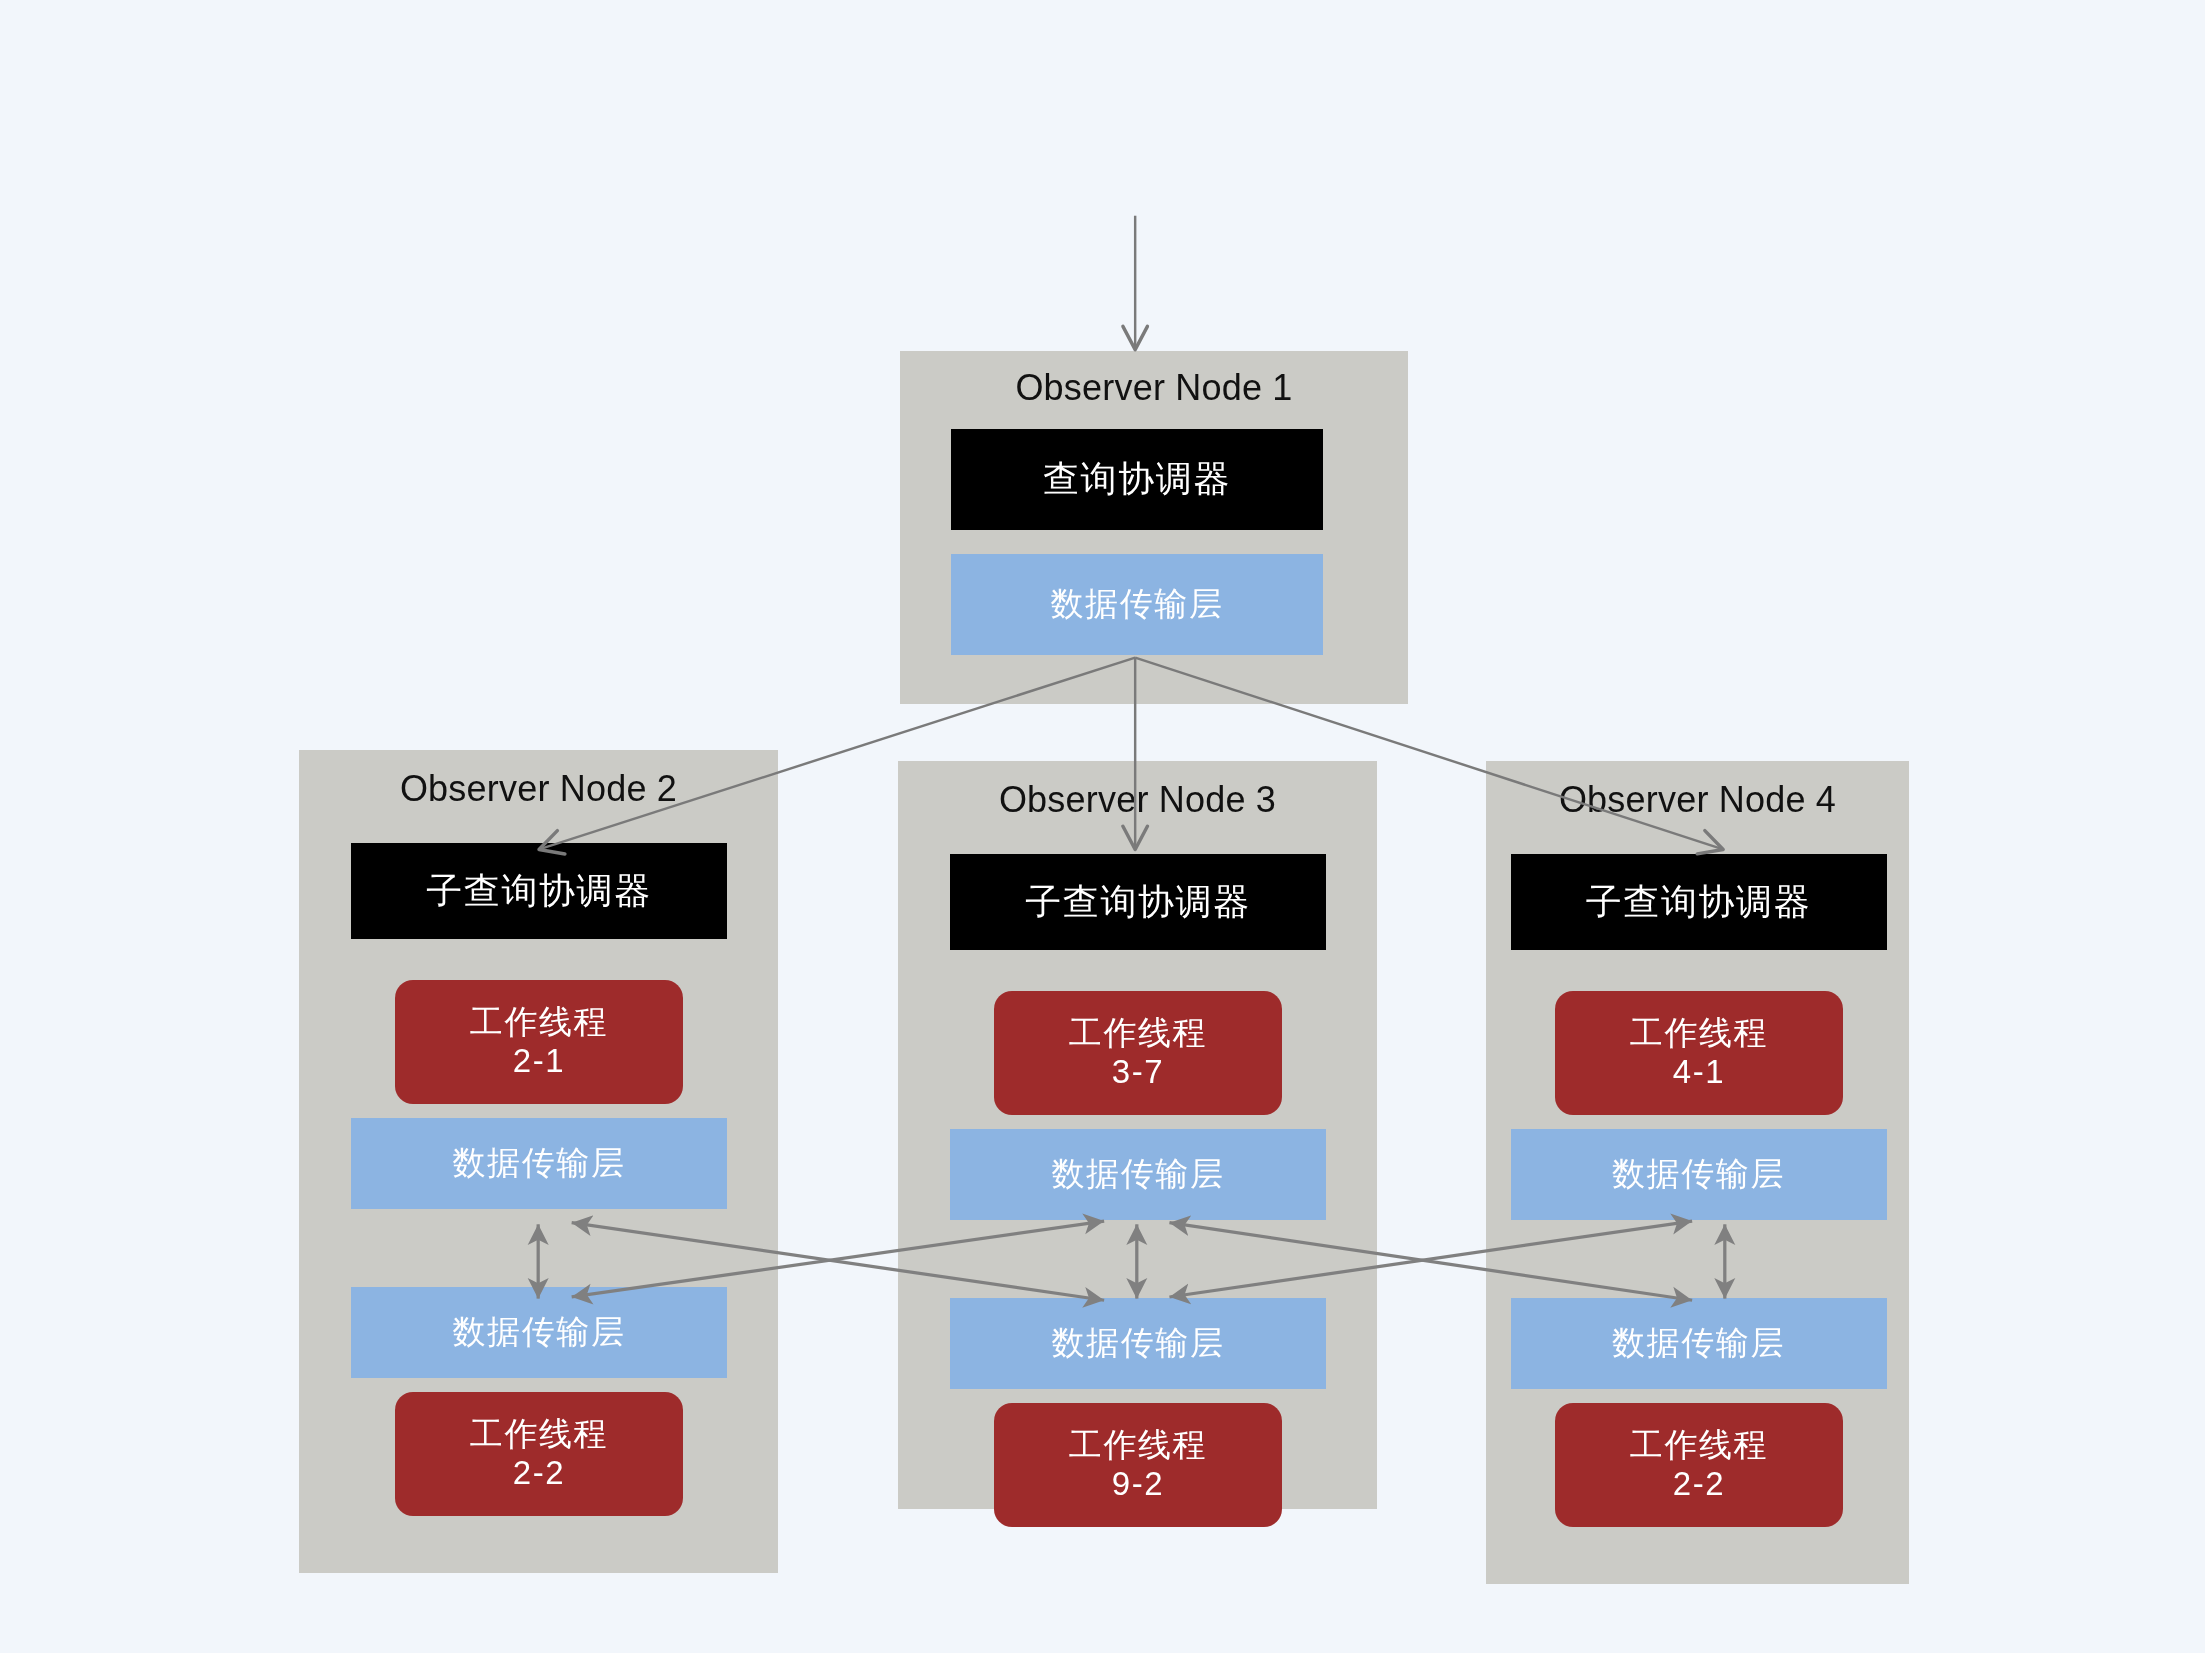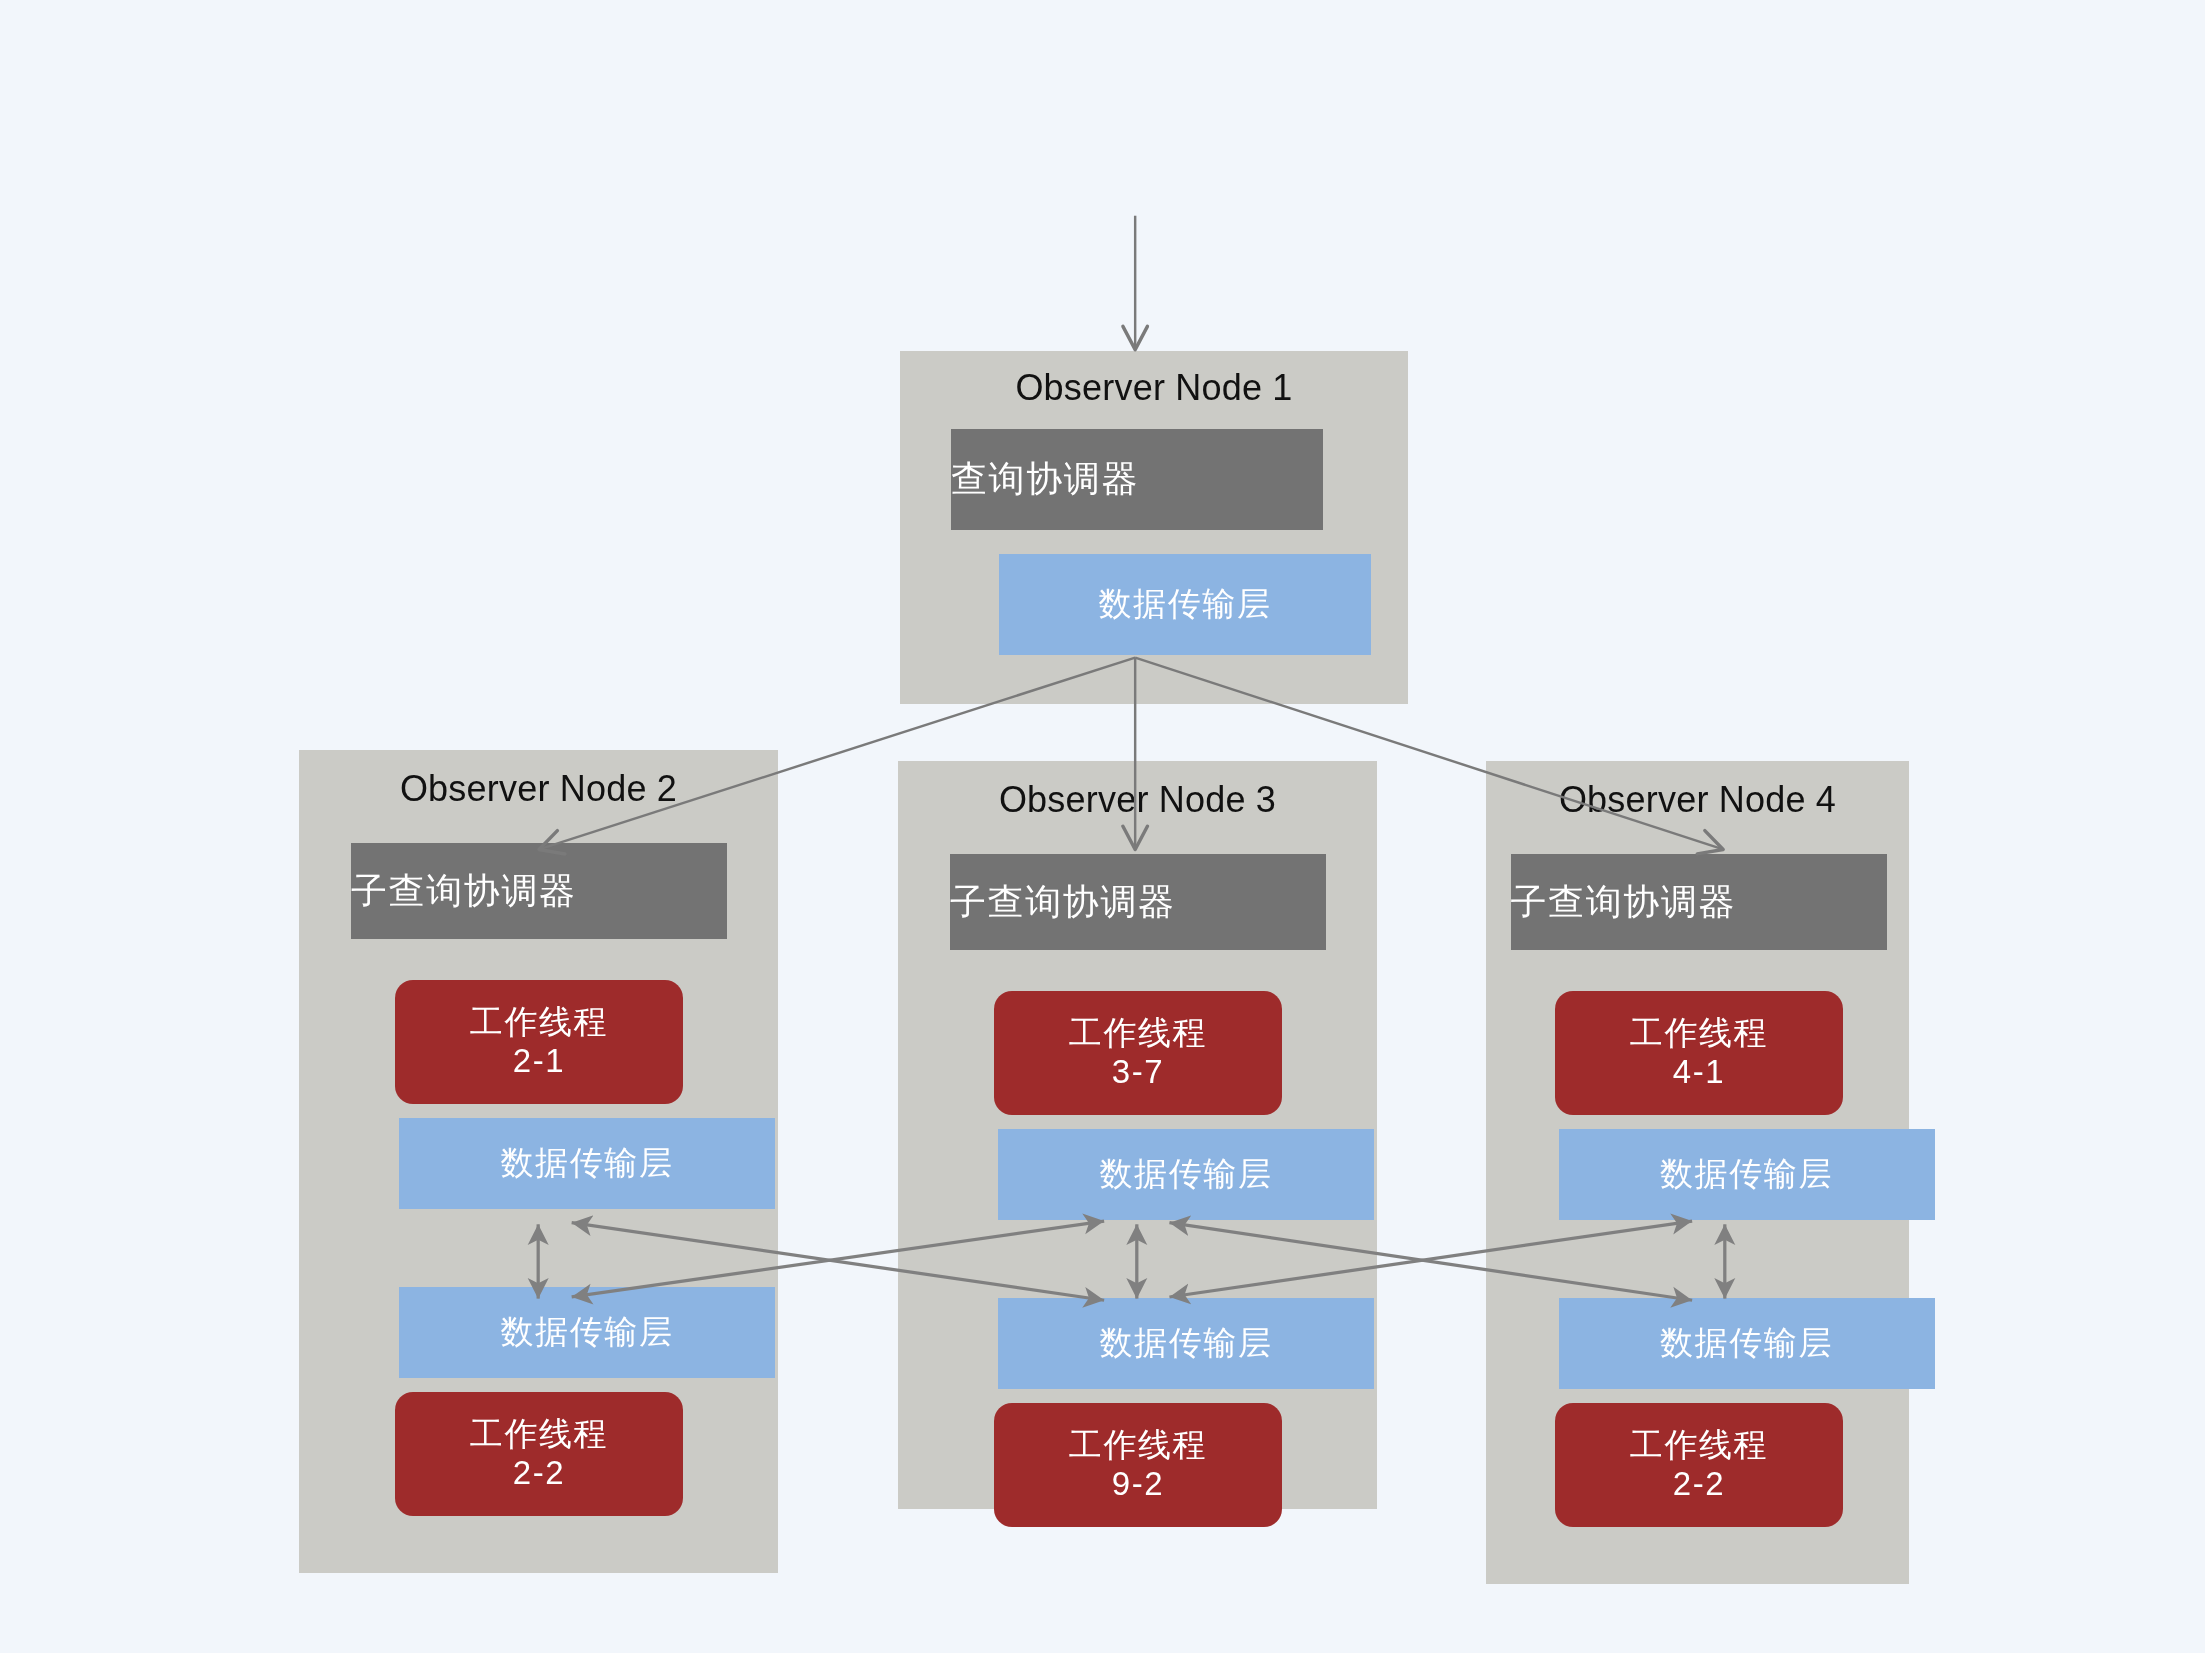--- a/index.html
+++ b/index.html
@@ -51,39 +51,38 @@
     width: 100%;
     text-align: center;
     font-size: 36px;
     color: #111111;
     letter-spacing: 0.2px;
   }
 
   
   .coord-box {
     position: absolute;
-    background: #737373;
-    display: flex;
-    align-items: center;
-    justify-content: flex-start;
+    background: #000000;
+    display: flex;
+    align-items: center;
+    justify-content: center;
     z-index: 3;
   }
   .coord-box span {
     color: #ffffff;
     font-size: 36px;
     letter-spacing: 1.6px;
   }
   .dtl-box {
     position: absolute;
     background: #8cb4e2;
     display: flex;
     align-items: center;
     justify-content: center;
     z-index: 3;
-    margin-left: 48px;
   }
   .dtl-box span {
     color: #ffffff;
     font-size: 33px;
     letter-spacing: 1.6px;
   }
   .worker-pill {
     position: absolute;
     background: #9e2b2b;
     border-radius: 18px;

